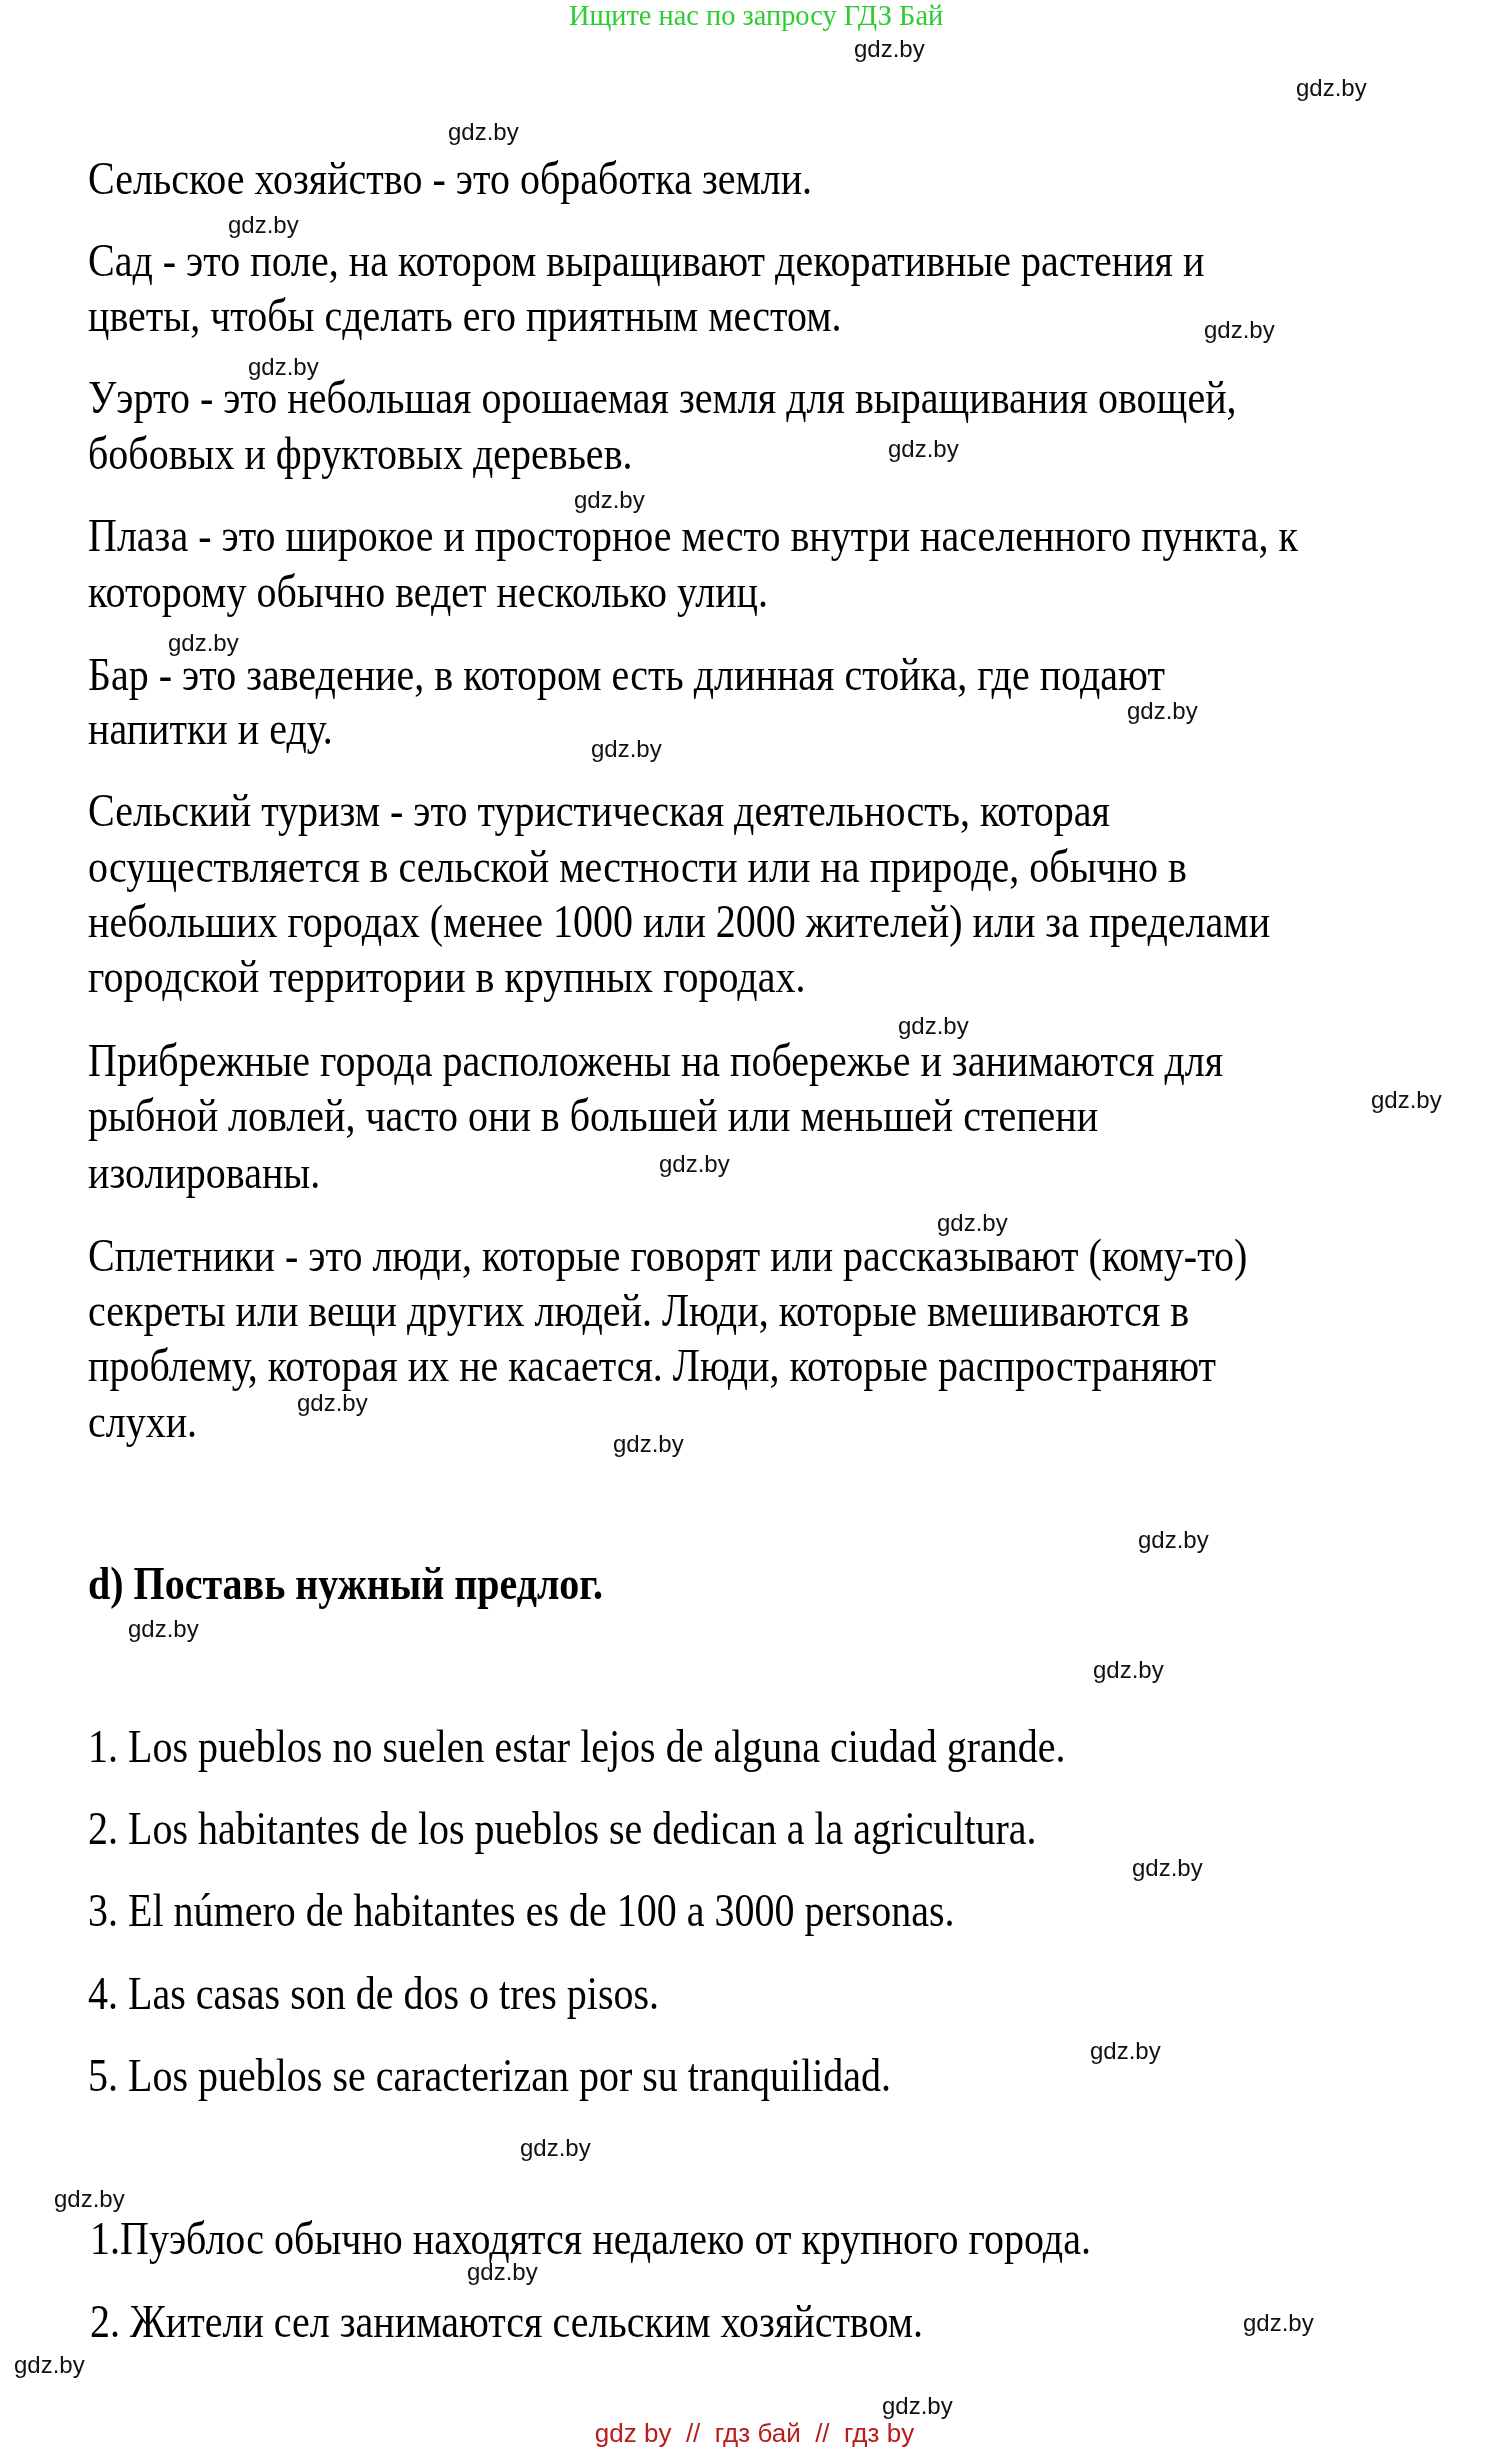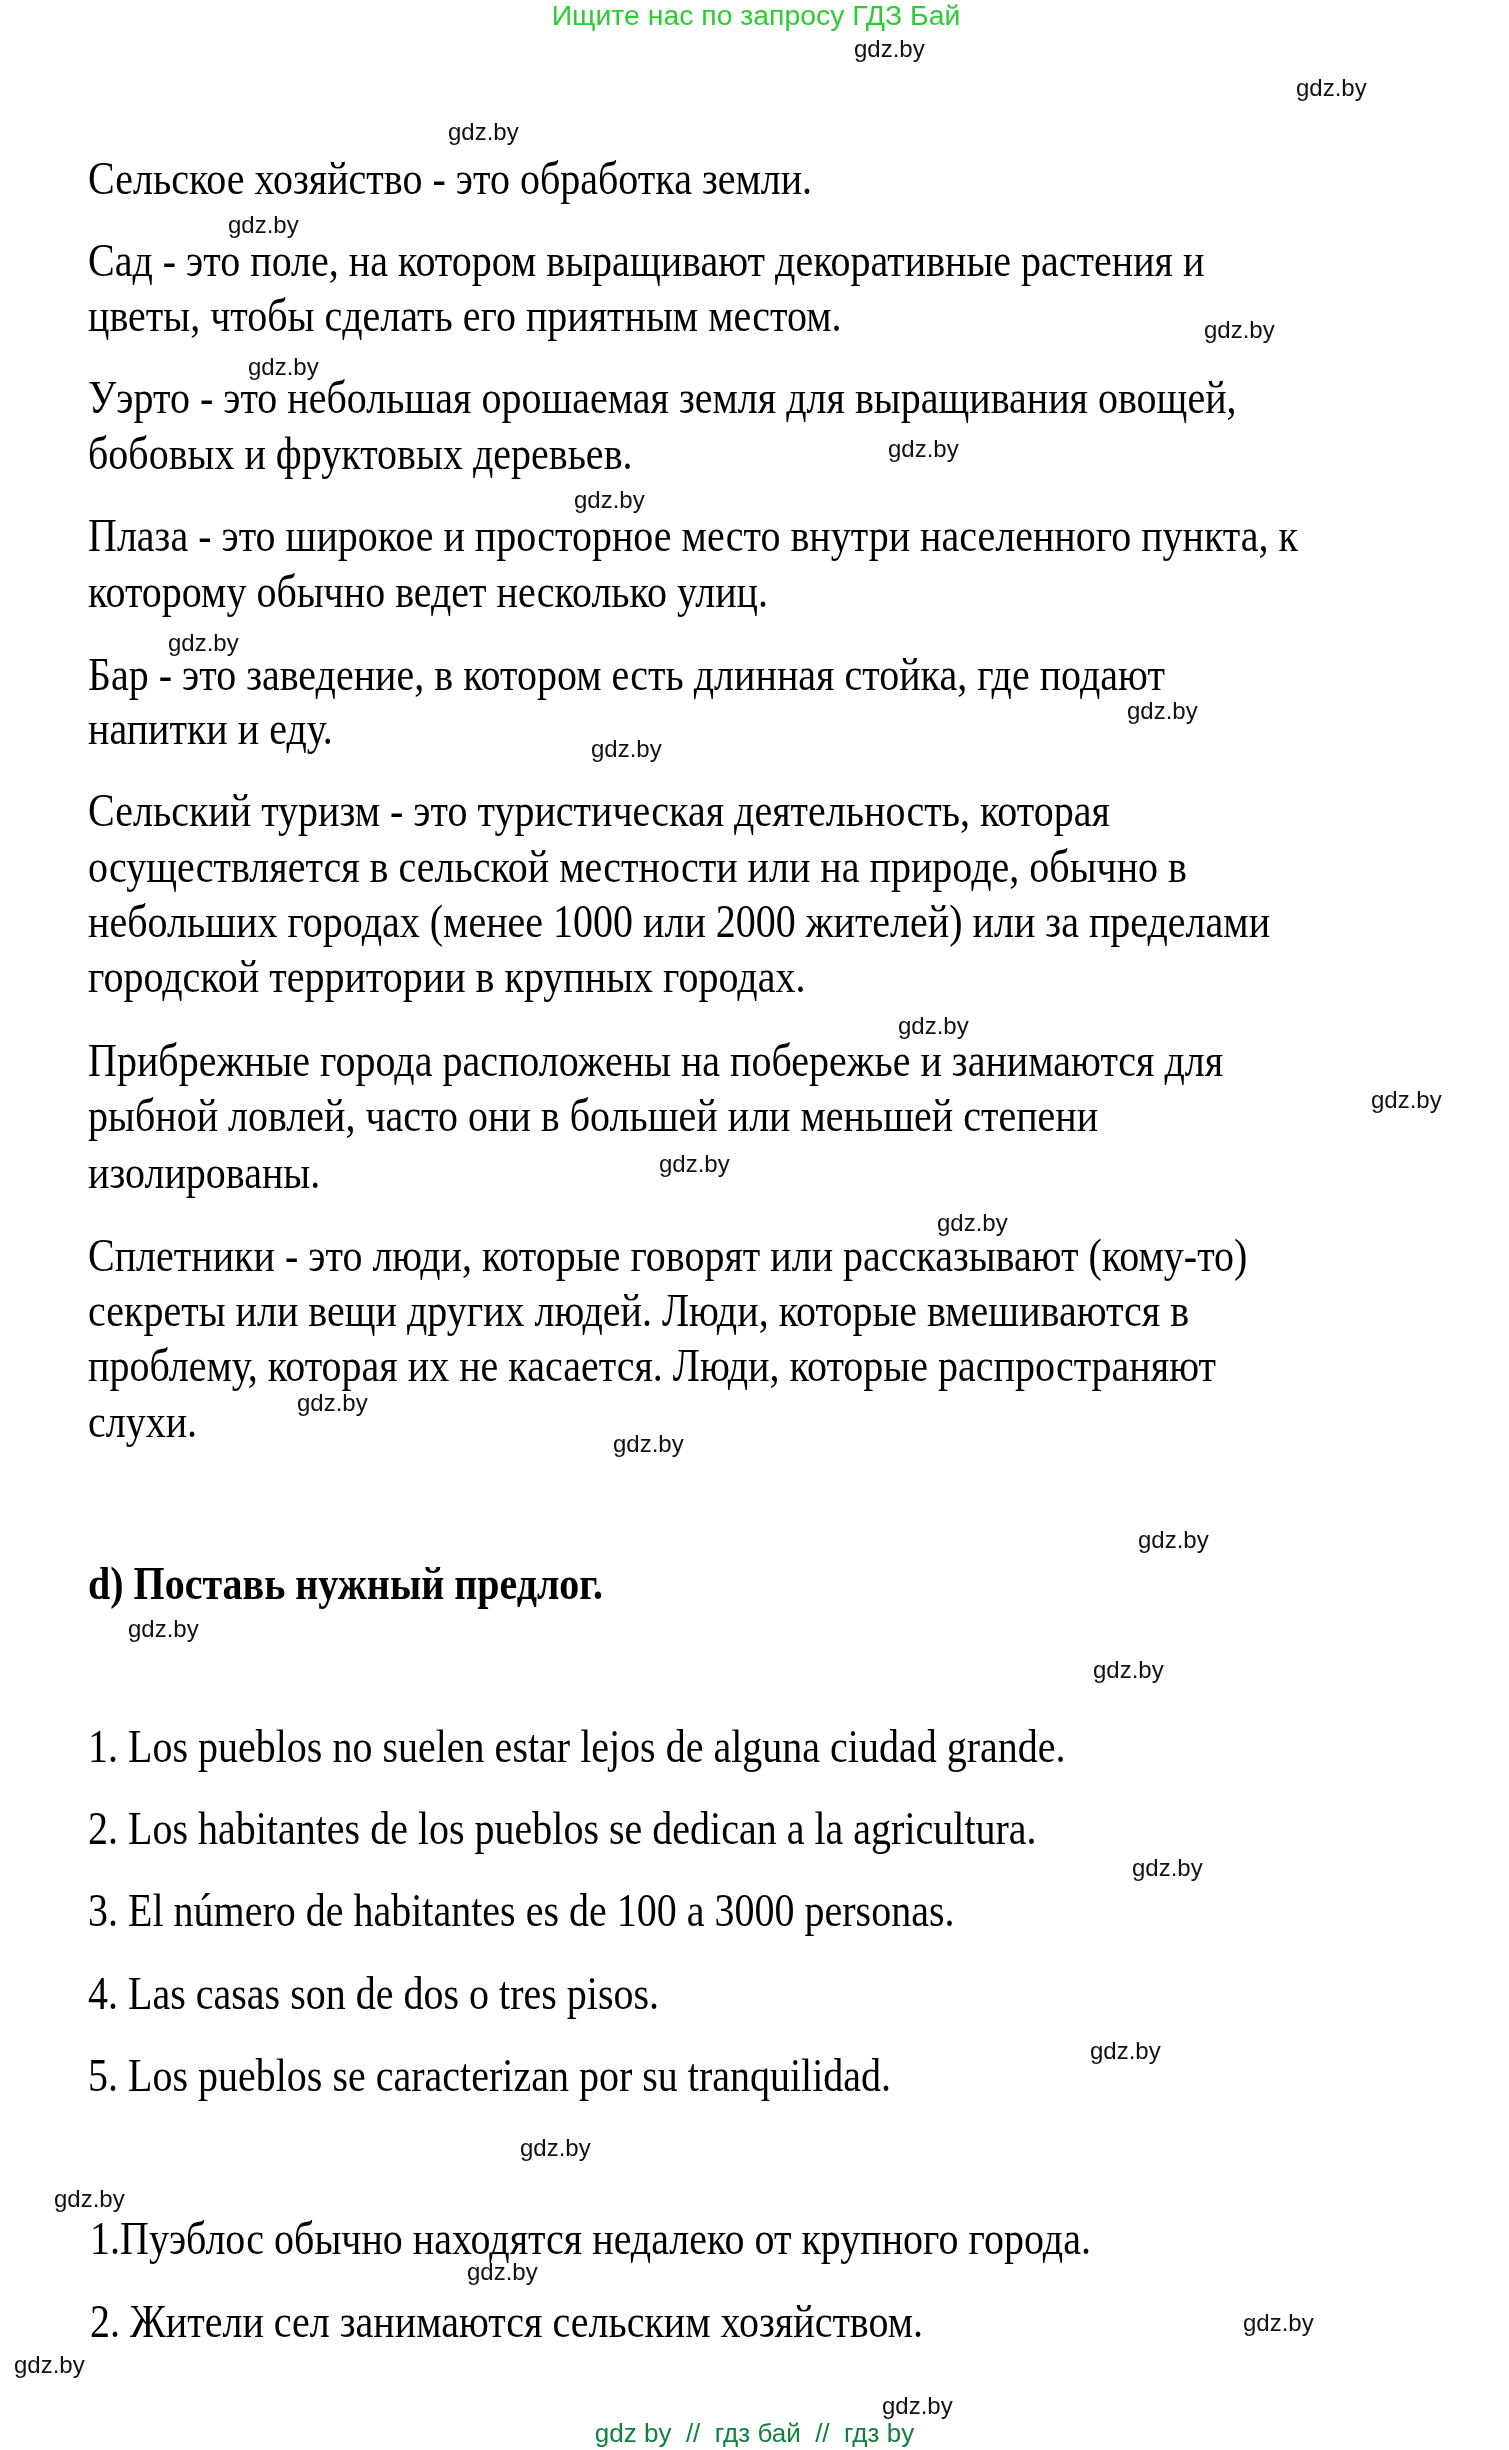--- a/index.html
+++ b/index.html
@@ -1,26 +1,26 @@
 <!DOCTYPE html>
 <html style="font-size:12.3px"><head>
 <meta charset="utf-8">
 <style>
   html, body { margin: 0; padding: 0; background: #ffffff; }
   body { width: 1509px; height: 2450px; position: relative; overflow: hidden; }
   .page { position: absolute; left: 0; top: 0; width: 1509px; height: 2450px; }
   .header-banner {
     position: absolute; left: 0; top: 0; width: 1509px; text-align: center;
-    font-family: Liberation Sans, sans-serif; font-size: 28.4px; line-height: 31px;
+    font-family: Liberation Serif, serif; font-size: 28.4px; line-height: 31px;
     color: #2ecc33; padding-left: 3.1px; box-sizing: border-box;
   }
   .footer-banner {
     position: absolute; left: 0; top: 2418px; width: 1509px; text-align: center;
     font-family: "Liberation Sans", sans-serif; font-size: 26px; line-height: 31px;
-    color: #15803d; white-space: pre;
+    color: #b91c1c; white-space: pre;
   }
   .line {
     position: absolute; left: 88px; white-space: nowrap;
     font-family: "Liberation Serif", serif; font-size: 40px; line-height: 46px;
     color: #000000; transform: scaleY(1.14); transform-origin: left top;
   }
   .heading {
     position: absolute; left: 88px; white-space: nowrap;
     font-family: "Liberation Serif", serif; font-weight: bold; font-size: 40px; line-height: 46px;
     color: #000000; transform: scaleY(1.14); transform-origin: left top;

